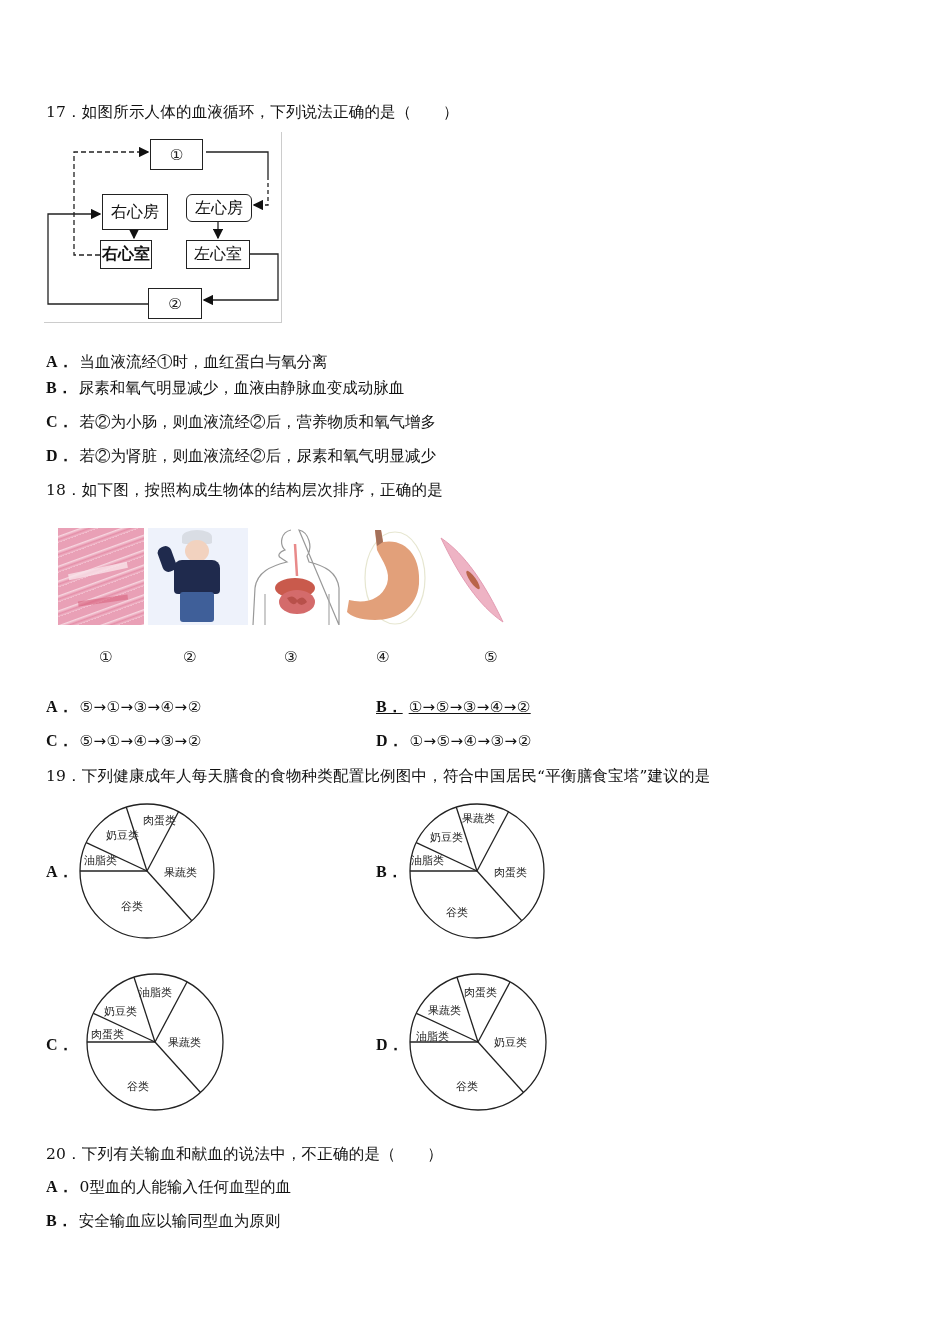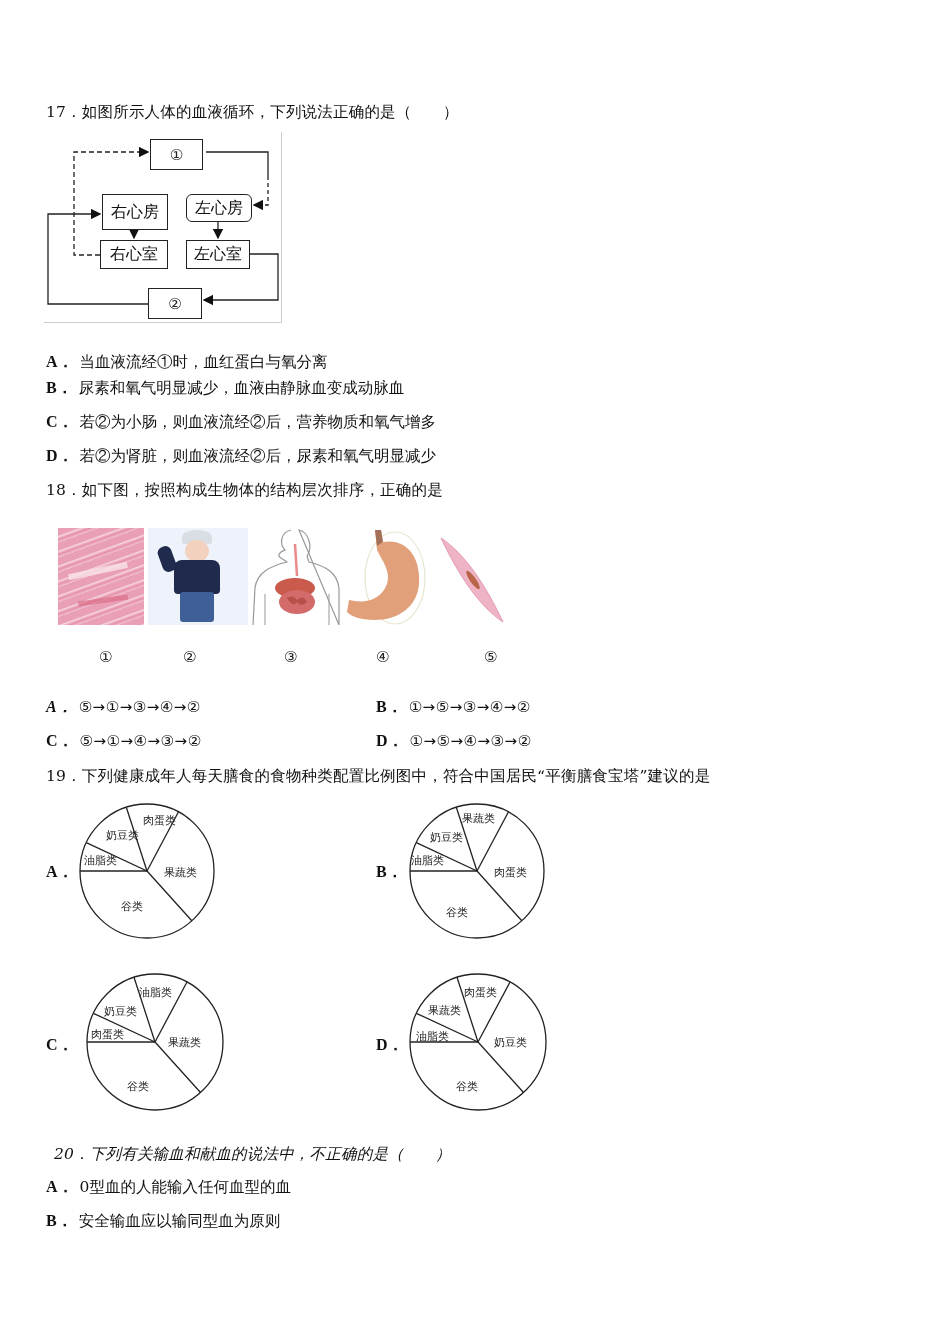--- a/index.html
+++ b/index.html
@@ -50,21 +50,21 @@
 
   <div class="diag-box" style="left:106px;top:7px;width:53px;height:31px;">
     <span class="circnum">①</span>
   </div>
   <div class="diag-box" style="left:58px;top:62px;width:66px;height:36px;">
     <span>右心房</span>
   </div>
   <div class="diag-box" style="left:142px;top:62px;width:66px;height:28px;border-radius:6px;">
     <span>左心房</span>
   </div>
-  <div class="diag-box" style="left:56px;top:108px;width:68px;height:29px;">
+  <div class="diag-box" style="left:56px;top:108px;width:52px;height:29px;font-weight:bold;">
     <span>右心室</span>
   </div>
   <div class="diag-box" style="left:142px;top:108px;width:64px;height:29px;">
     <span>左心室</span>
   </div>
   <div class="diag-box" style="left:104px;top:156px;width:54px;height:31px;">
     <span class="circnum">②</span>
   </div>
 </div>
 
@@ -121,24 +121,24 @@
     <ellipse cx="38" cy="46" rx="3" ry="11" transform="rotate(-35 38 46)" fill="#b9654a"></ellipse>
   </svg>
 </div>
 
 <div class="abs circnum" style="left:99px;top:648px;">①</div>
 <div class="abs circnum" style="left:183px;top:648px;">②</div>
 <div class="abs circnum" style="left:284px;top:648px;">③</div>
 <div class="abs circnum" style="left:376px;top:648px;">④</div>
 <div class="abs circnum" style="left:484px;top:648px;">⑤</div>
 
-<div class="abs opt" style="left:46px;top:697px;font-style:italic;">
+<div class="abs opt" style="left:46px;top:697px;">
   <span class="lbl">A．</span><span class="seq">⑤→①→③→④→②</span>
 </div>
-<div class="abs opt" style="left:376px;top:697px;">
+<div class="abs opt" style="left:376px;top:697px;text-decoration:underline;">
   <span class="lbl">B．</span><span class="seq">①→⑤→③→④→②</span>
 </div>
 <div class="abs opt" style="left:46px;top:731px;">
   <span class="lbl">C．</span><span class="seq">⑤→①→④→③→②</span>
 </div>
 <div class="abs opt" style="left:376px;top:731px;">
   <span class="lbl">D．</span><span class="seq">①→⑤→④→③→②</span>
 </div>
 
 <div class="abs q" style="left:46px;top:766px;">19．下列健康成年人每天膳食的食物种类配置比例图中，符合中国居民“平衡膳食宝塔”建议的是</div>
@@ -212,19 +212,19 @@
     <line x1="0" y1="0" x2="32" y2="-60"></line>
     <line x1="0" y1="0" x2="45.5" y2="50.5"></line>
   </g>
   <text class="pielbl" x="56" y="24">肉蛋类</text>
   <text class="pielbl" x="20" y="42">果蔬类</text>
   <text class="pielbl" x="8" y="68">油脂类</text>
   <text class="pielbl" x="86" y="74">奶豆类</text>
   <text class="pielbl" x="48" y="118">谷类</text>
 </svg>
 
-<div class="abs q" style="left:54px;top:1144px;font-style:italic;">20．下列有关输血和献血的说法中，不正确的是（　　）</div>
+<div class="abs q" style="left:46px;top:1144px;">20．下列有关输血和献血的说法中，不正确的是（　　）</div>
 <div class="abs opt" style="left:46px;top:1177px;">
   <span class="lbl">A．</span><span>0型血的人能输入任何血型的血</span>
 </div>
 <div class="abs opt" style="left:46px;top:1211px;">
   <span class="lbl">B．</span><span>安全输血应以输同型血为原则</span>
 </div>
 
 </body></html>

